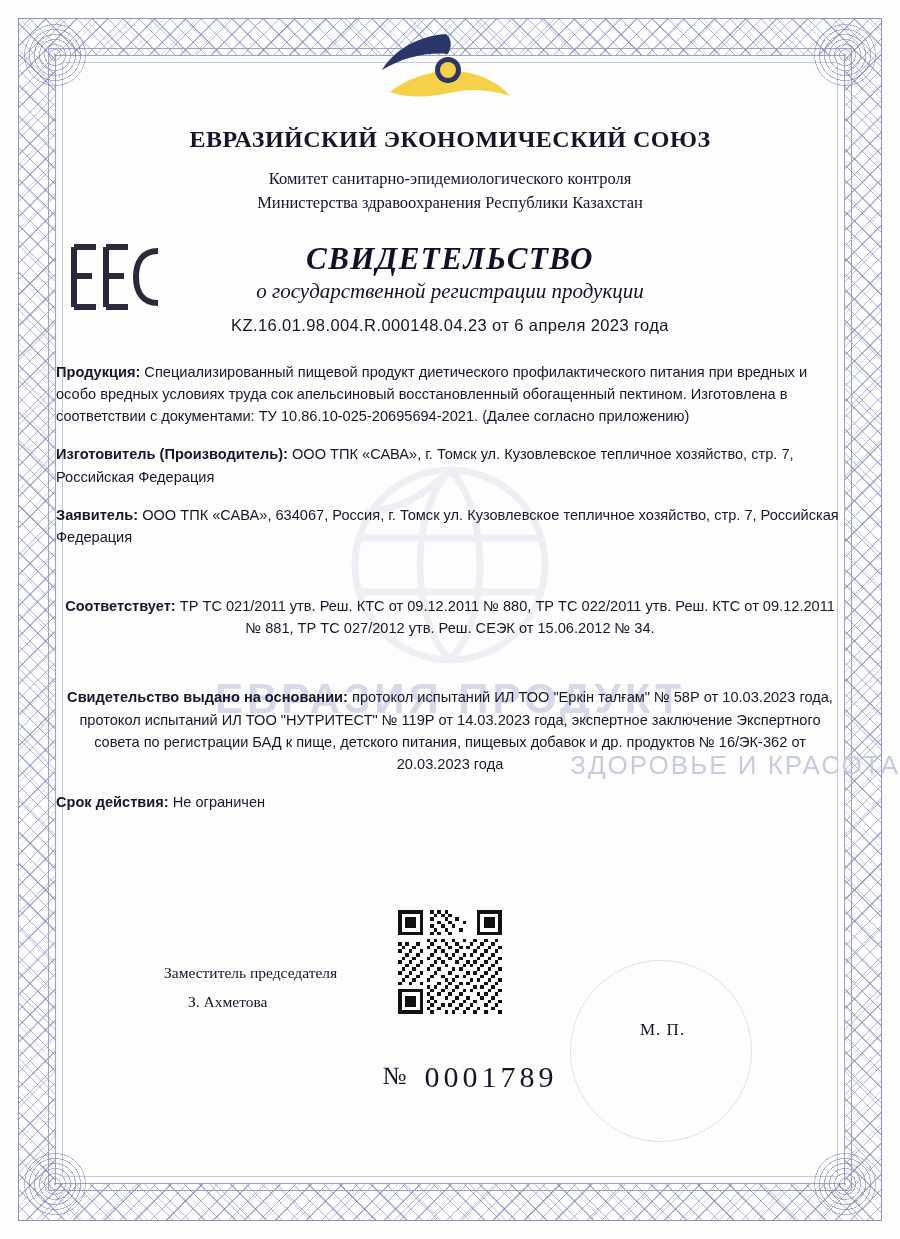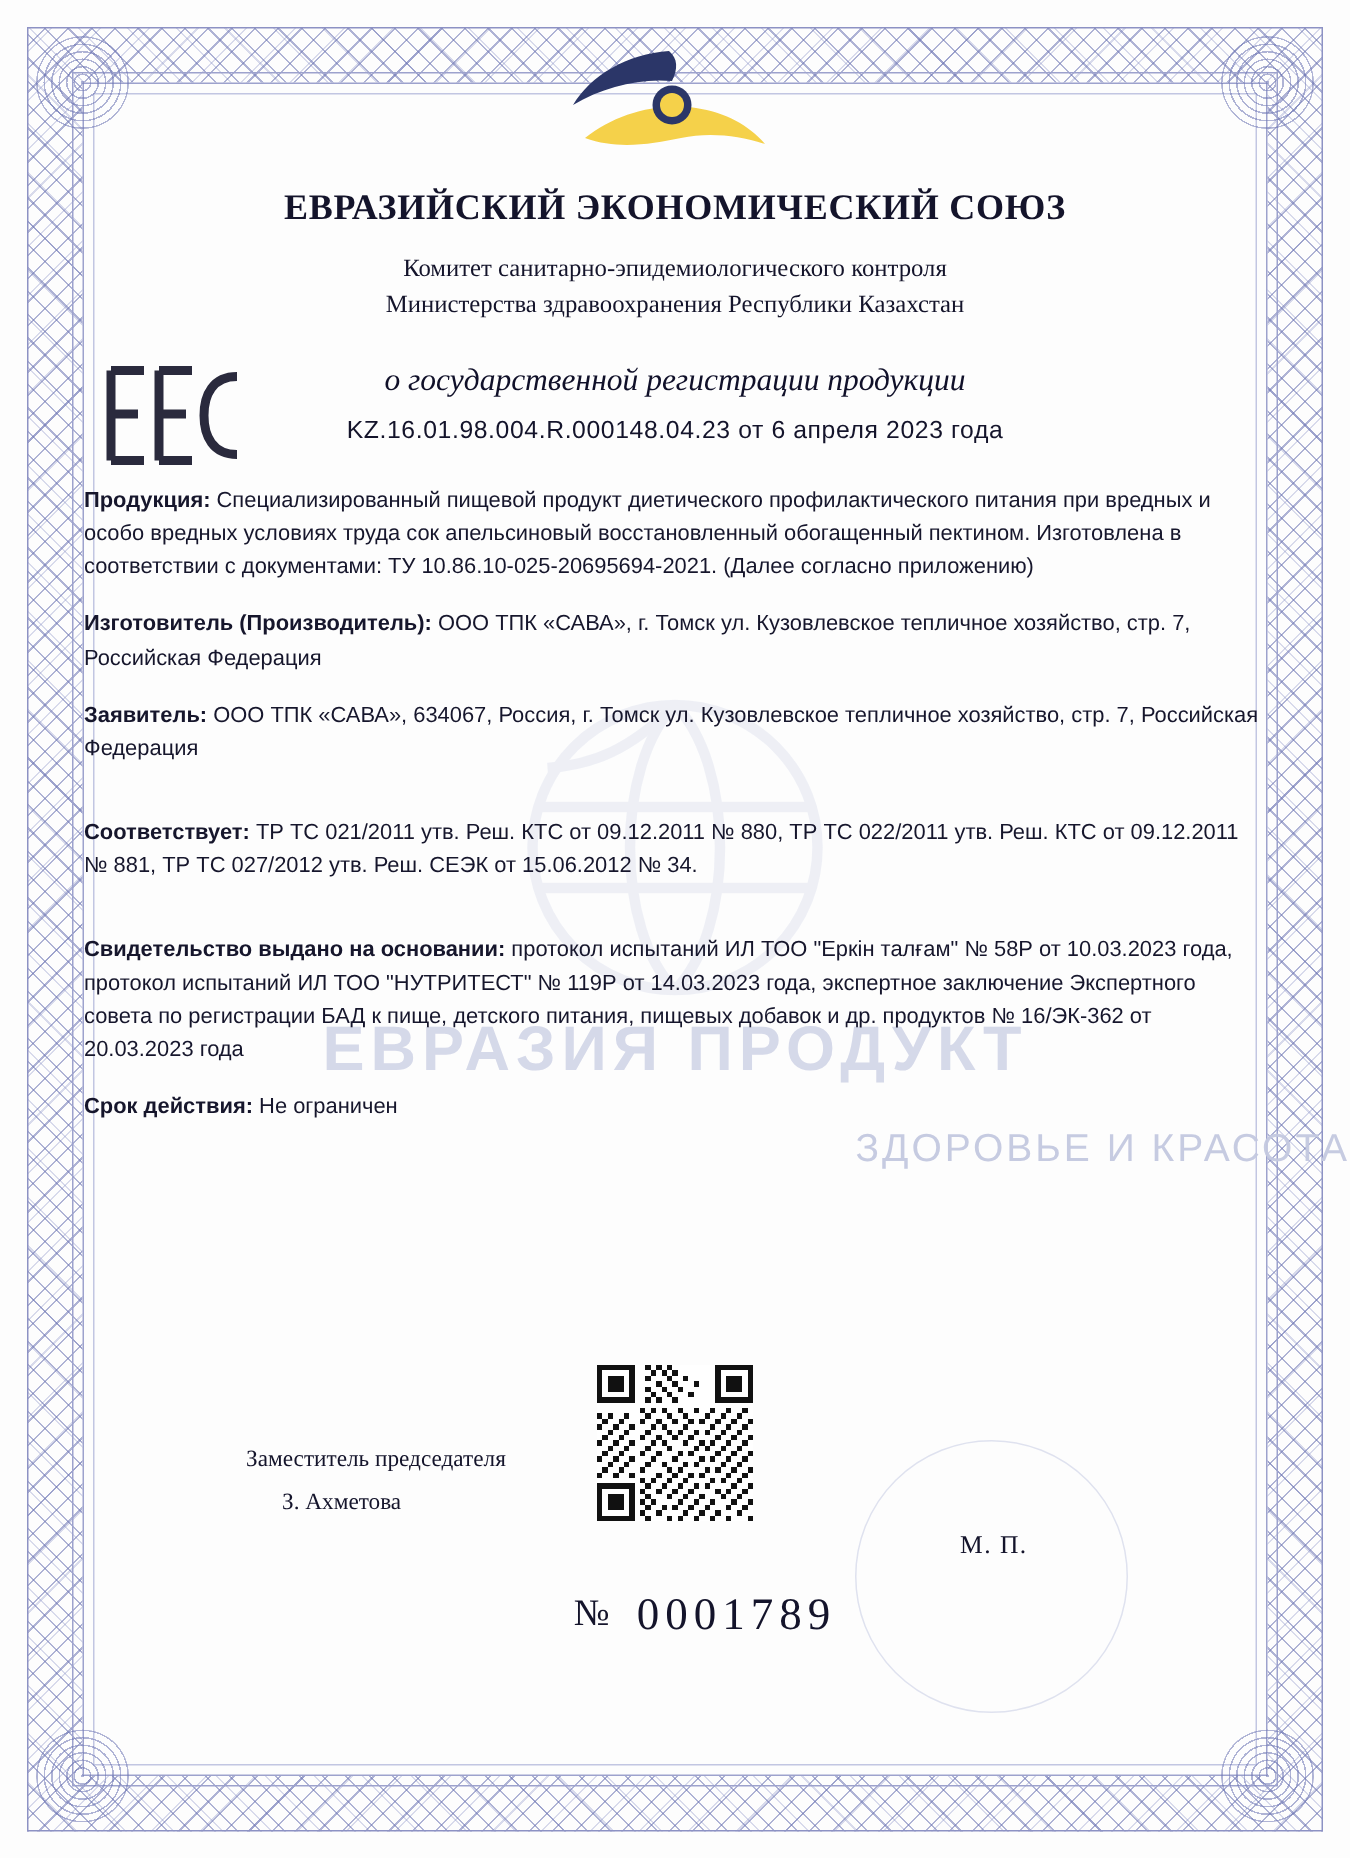--- a/index.html
+++ b/index.html
@@ -182,21 +182,21 @@
     margin-top: 26px;
     font-size: 14.6px;
     line-height: 1.52;
     color: #16162c;
   }
   .field {
     margin-bottom: 16px;
     text-align: left;
   }
   .field .lbl { font-weight: bold; }
-  .field.spaced { margin-top: 34px; }
+  .field.spaced { margin-top: 47px; text-align: center; }
 
   .sig-area {
     position: absolute;
     left: 0; right: 0;
     top: 940px;
     z-index: 2;
     height: 120px;
   }
   .sig-name-block {
     position: absolute;
@@ -301,20 +301,21 @@
       <div>Комитет санитарно-эпидемиологического контроля</div>
       <div>Министерства здравоохранения Республики Казахстан</div>
     </div>
 
     <div class="cert-block">
       <svg class="eac-mark" viewBox="0 0 96 68">
         <path d="M8 4 L8 64 M8 4 L30 4 M8 33 L26 33 M8 64 L30 64" fill="none" stroke="#2a2a3d" stroke-width="6"></path>
         <path d="M40 4 L40 64 M40 4 L62 4 M40 33 L58 33 M40 64 L62 64" fill="none" stroke="#2a2a3d" stroke-width="6"></path>
         <path d="M92 8 C76 8 70 20 70 34 C70 48 76 60 92 60" fill="none" stroke="#2a2a3d" stroke-width="6"></path>
       </svg>
+      <div class="cert-title">СВИДЕТЕЛЬСТВО</div>
       <div class="cert-sub">о государственной регистрации продукции</div>
       <div class="cert-number">KZ.16.01.98.004.R.000148.04.23   от 6 апреля 2023 года</div>
     </div>
 
     <div class="fields">
 
       <div class="field">
         <span class="lbl">Продукция:</span><span> Специализированный пищевой продукт диетического профилактического питания при вредных и особо вредных условиях труда сок апельсиновый восстановленный обогащенный пектином. Изготовлена в соответствии с документами: ТУ 10.86.10-025-20695694-2021. (Далее согласно приложению)</span>
       </div>
 

